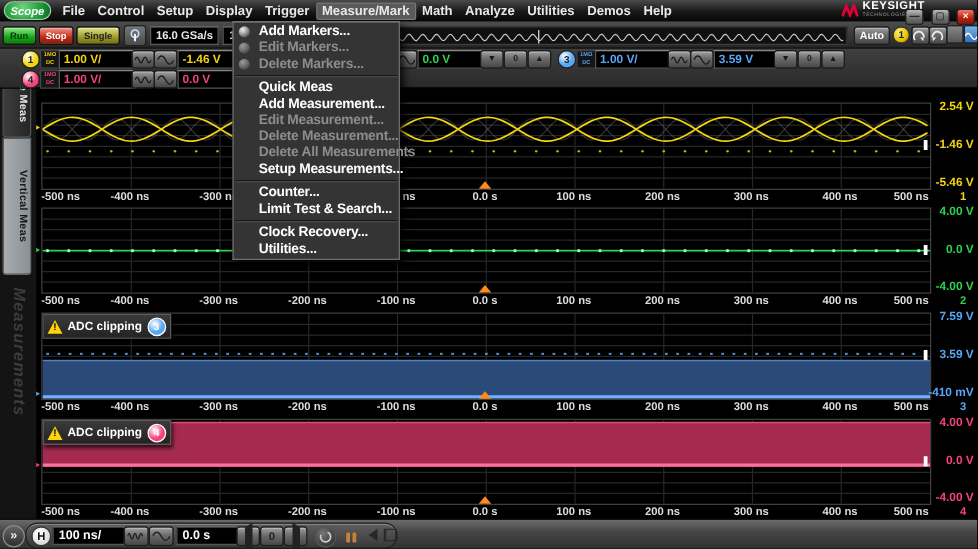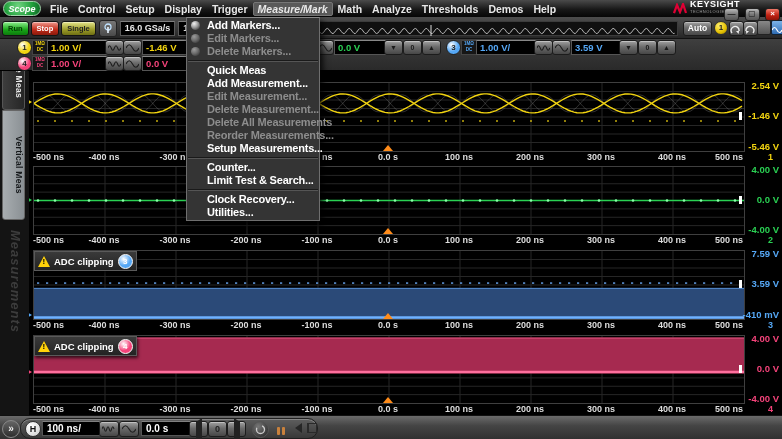--- a/index.html
+++ b/index.html
@@ -6,21 +6,21 @@
   #app{position:relative;width:782px;height:439px;background:#000;overflow:hidden;
        font-family:"Liberation Sans","DejaVu Sans",sans-serif;-webkit-font-smoothing:antialiased;}
   
   #titlebar{position:absolute;left:0;top:0;width:782px;height:17px;
     background:linear-gradient(#4a4a4a,#181818 55%,#060606);display:flex;align-items:center;z-index:30;}
   .scope-logo{width:36px;height:13px;margin:0 4px 0 3px;border-radius:8px;
     background:radial-gradient(circle at 40% 30%,#6fd37f,#1f9e3a 60%,#0d6423);
     border:1px solid #9fd0a8;color:#fff;font-size:9px;font-weight:bold;font-style:italic;
     display:flex;align-items:center;justify-content:center;}
   .menu-item{color:#e8e8e8;font-size:10.5px;font-weight:bold;padding:1px 5px;white-space:nowrap;}
-  .menu-item.active{background:#5a5a5a;border:1px solid #777;border-radius:2px;padding:0 4px;font-style:italic;}
+  .menu-item.active{background:#5a5a5a;border:1px solid #777;border-radius:2px;padding:0 4px;}
   #brand{position:absolute;right:42px;top:1px;display:flex;align-items:center;}
   #brand .spark{margin-right:3px;}
   #brand .bt{line-height:7px;}
   #brand .b1{color:#fff;font-size:9px;font-weight:bold;letter-spacing:.5px;}
   #brand .b2{color:#999;font-size:4px;letter-spacing:.5px;}
   .winbtn{width:13px;height:11px;border-radius:3px;border:1px solid #222;margin-left:1px;
     background:linear-gradient(#bbb,#777 50%,#555);color:#111;font-size:8px;line-height:10px;
     text-align:center;font-weight:bold;display:inline-block;}
   .winbtn.close{background:linear-gradient(#f07a6a,#c22314 55%,#8d1408);color:#fff;}
   #winbtns{position:absolute;right:2px;top:2px;}
@@ -134,21 +134,21 @@
     <div class="scope-logo">Scope</div>
     <div id="menubar" style="display: flex;">
         <span class="menu-item">File</span>
         <span class="menu-item">Control</span>
         <span class="menu-item">Setup</span>
         <span class="menu-item">Display</span>
         <span class="menu-item">Trigger</span>
         <span class="menu-item active">Measure/Mark</span>
         <span class="menu-item">Math</span>
         <span class="menu-item">Analyze</span>
-        <span class="menu-item">Thresholds</span>
+        <span class="menu-item">Utilities</span>
         <span class="menu-item">Demos</span>
         <span class="menu-item">Help</span>
       </div>
     <div id="brand">
       <svg class="spark" width="14" height="11" viewBox="0 0 14 11">
         <path d="M1 10 L4 2 L7 9 L10 1 L13 10" fill="none" stroke="#e00034" stroke-width="2.2"></path>
       </svg>
       <div class="bt">
         <div class="b1">KEYSIGHT</div>
         <div class="b2">TECHNOLOGIES</div>
@@ -620,21 +620,20 @@
   <div id="dropdown">
       <div class="mi"><span class="sphere"></span><span>Add Markers...</span></div>
       <div class="mi dis"><span class="sphere"></span><span>Edit Markers...</span></div>
       <div class="mi dis"><span class="sphere"></span><span>Delete Markers...</span></div>
       <div class="msep"></div>
       <div class="mi"><span>Quick Meas</span></div>
       <div class="mi"><span>Add Measurement...</span></div>
       <div class="mi dis"><span>Edit Measurement...</span></div>
       <div class="mi dis"><span>Delete Measurement...</span></div>
       <div class="mi dis"><span>Delete All Measurements</span></div>
-      <div class="mi dis"><span>Reorder Measurements...</span></div>
       <div class="mi"><span>Setup Measurements...</span></div>
       <div class="msep"></div>
       <div class="mi"><span>Counter...</span></div>
       <div class="mi"><span>Limit Test &amp; Search...</span></div>
       <div class="msep"></div>
       <div class="mi"><span>Clock Recovery...</span></div>
       <div class="mi"><span>Utilities...</span></div>
     </div>
 
   <div id="footer">

